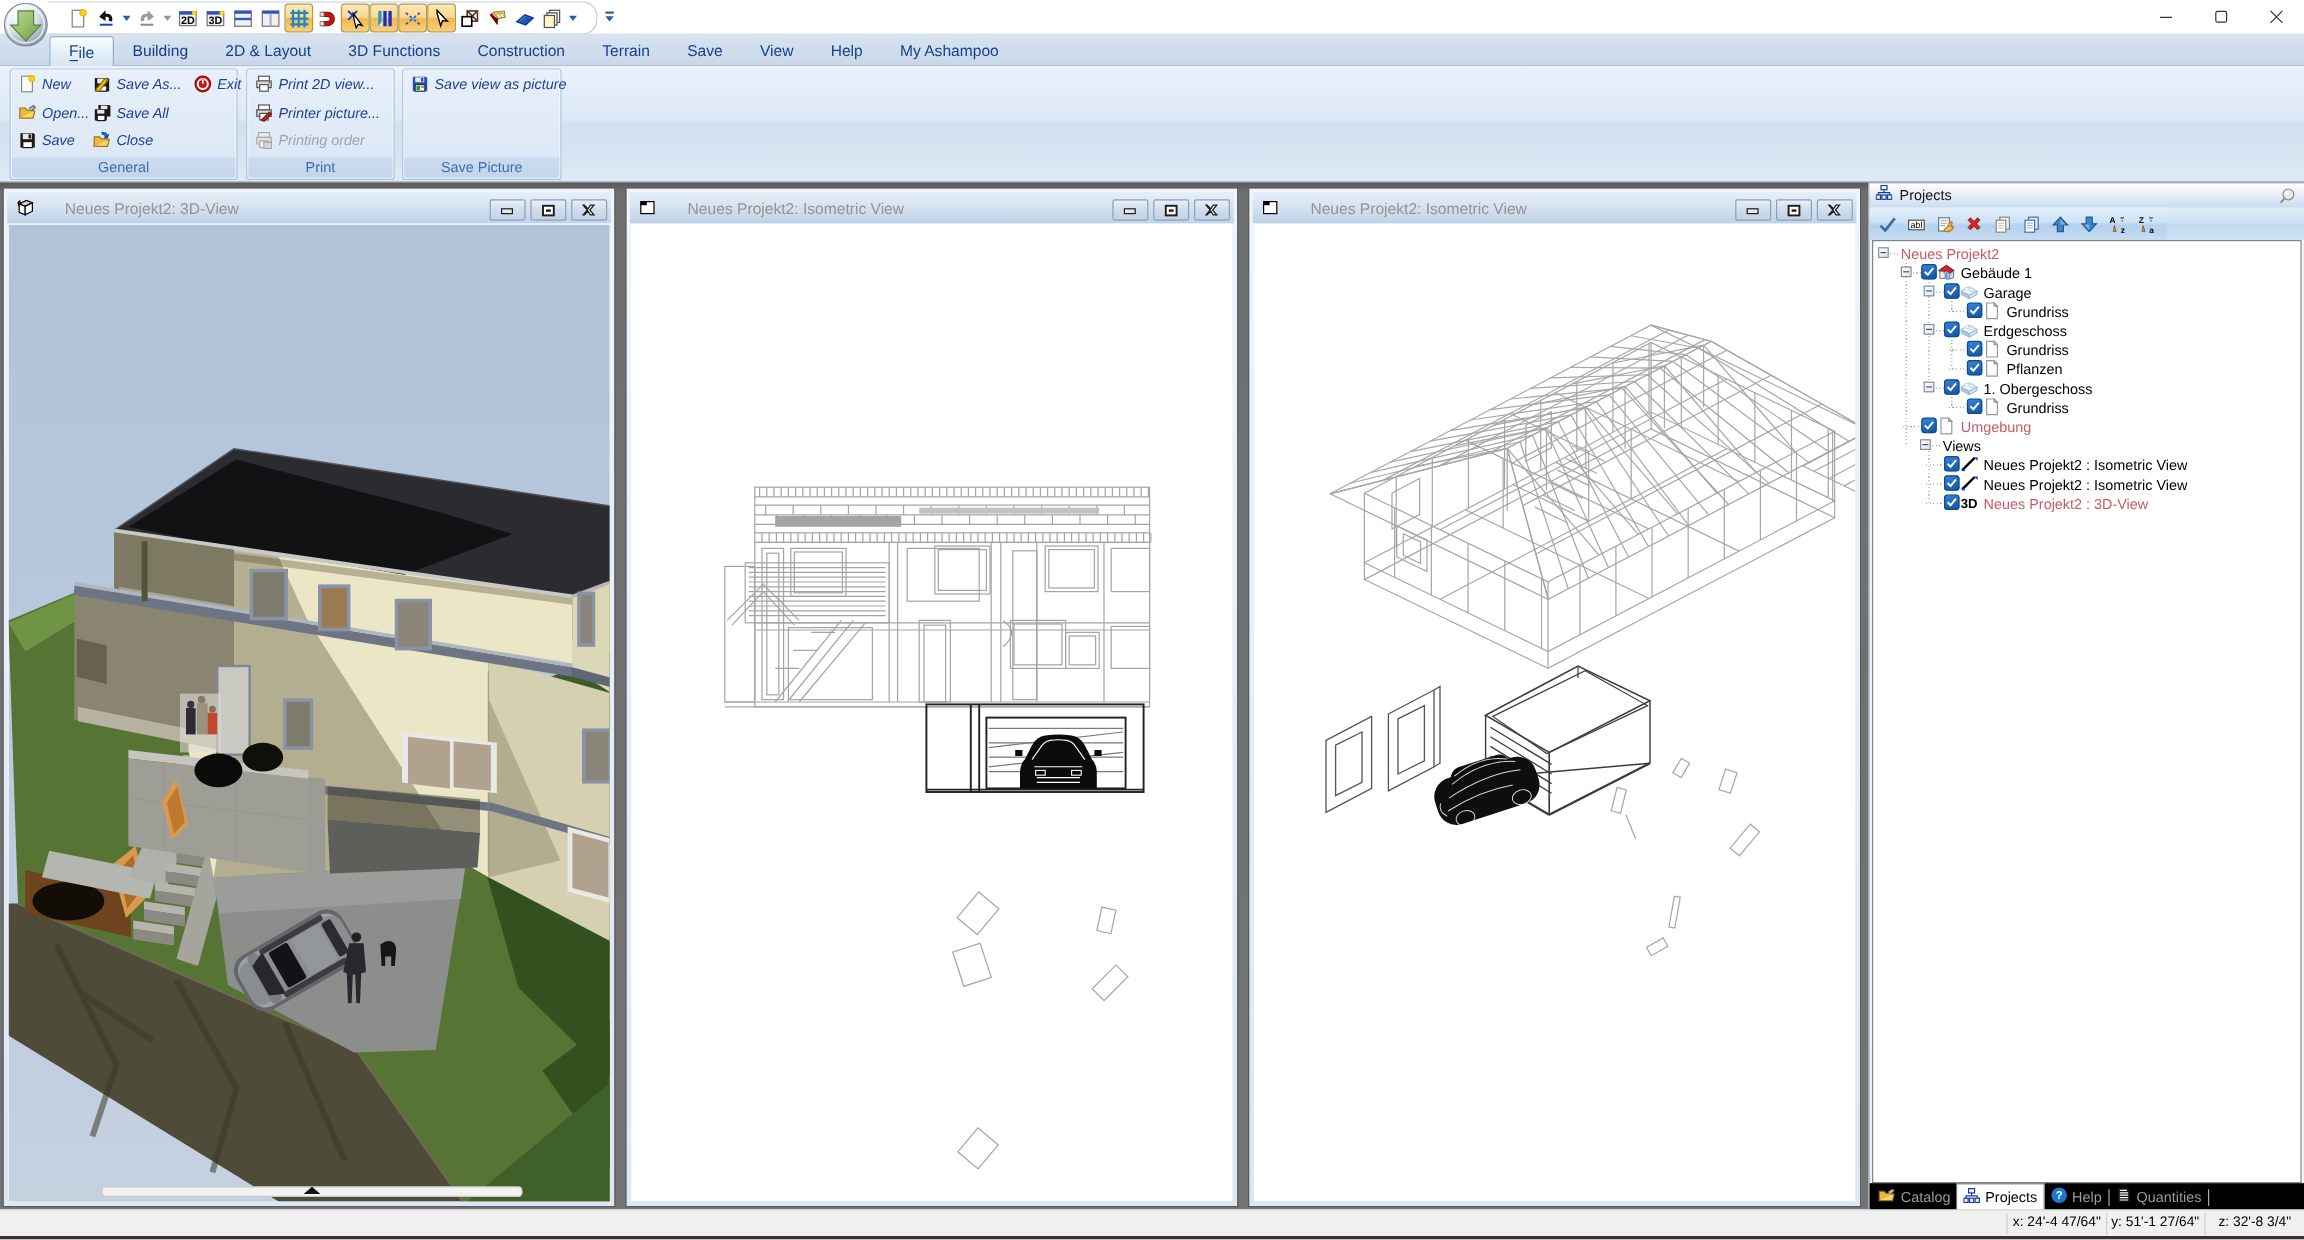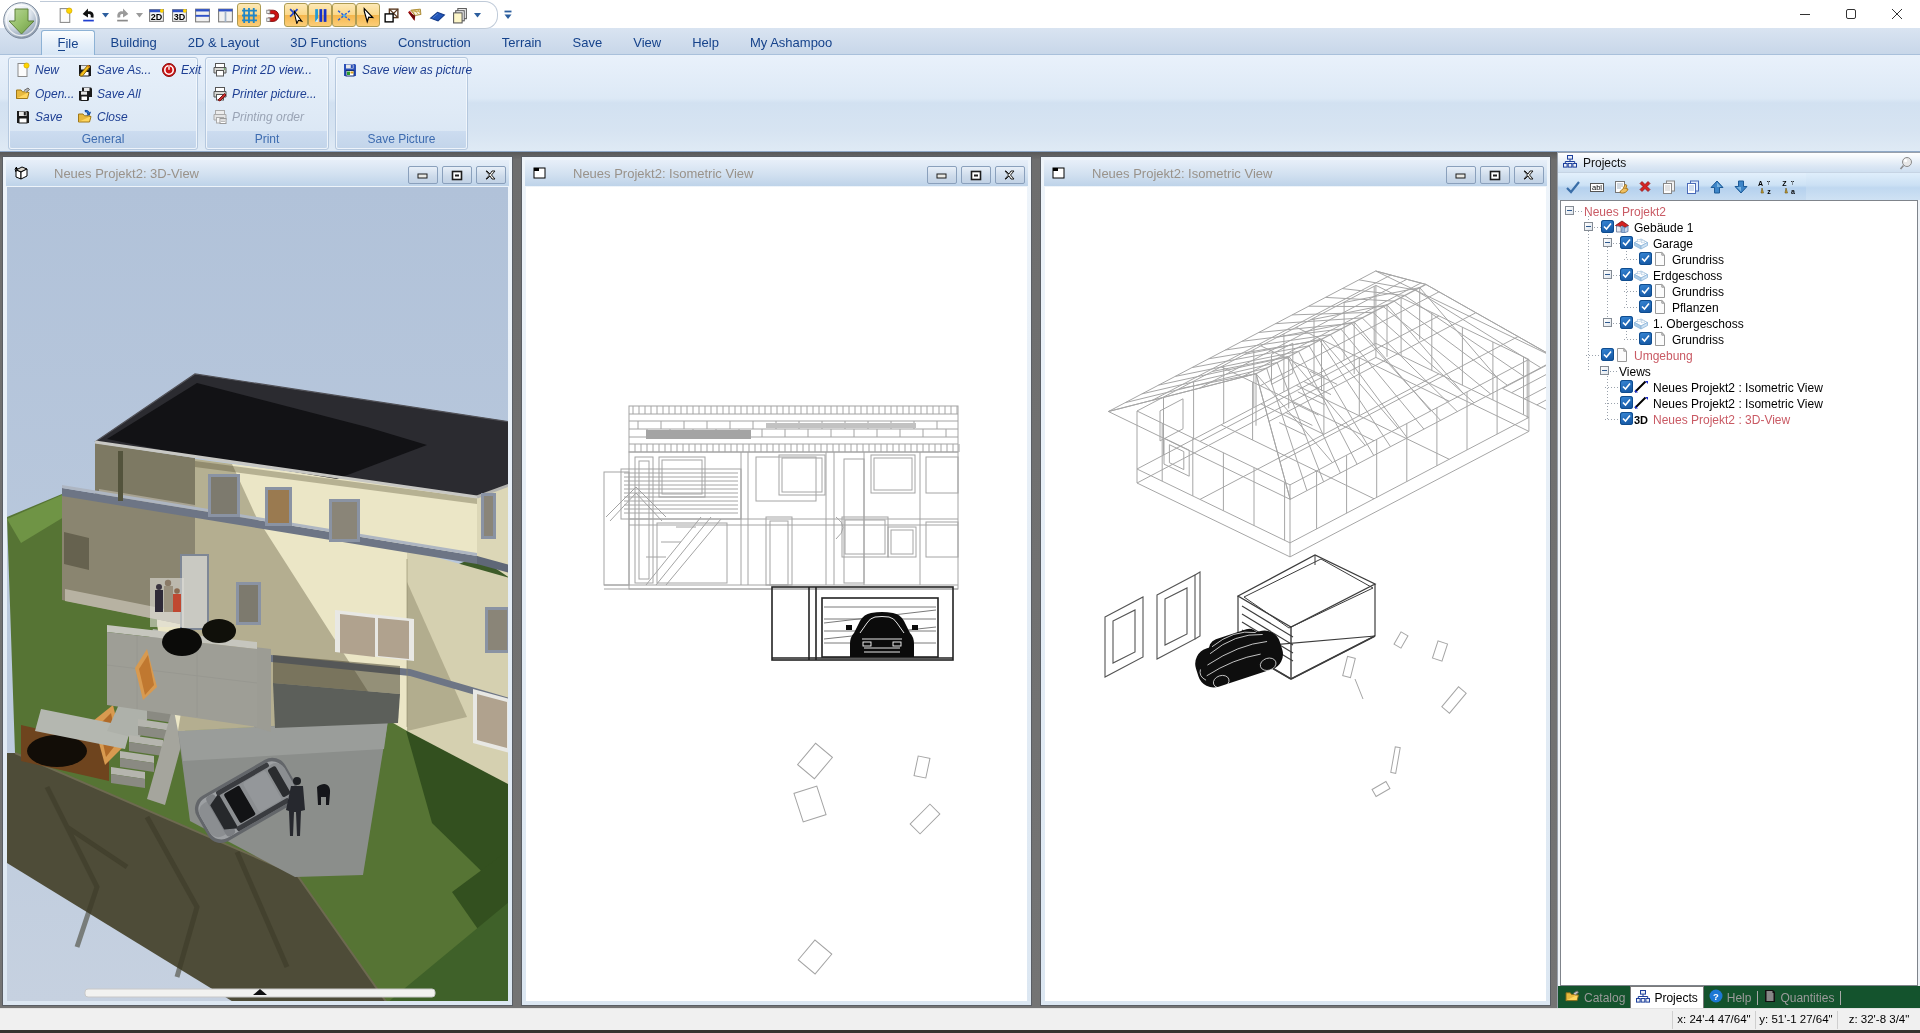--- a/index.html
+++ b/index.html
@@ -100,21 +100,21 @@
   .expbox:after { content:""; position:absolute; left:1px; right:1px; top:3px; height:1px; background:#2f5a8f; }
   .tcheck { position:absolute; width:13px; height:13px; border-radius:3px;
             background:linear-gradient(160deg,#3b8ad8 0%, #1e66b4 60%, #15529b 100%);
             box-shadow:inset 0 0 0 1px #0f4c8e; }
   .tcheck svg { position:absolute; left:1px; top:1px; }
   .ticon { position:absolute; width:16px; height:16px; }
   .vline { position:absolute; width:1px; background-image:repeating-linear-gradient(to bottom,#9aa2ac 0 1px,transparent 1px 3px); }
   .hline { position:absolute; height:1px; background-image:repeating-linear-gradient(to right,#9aa2ac 0 1px,transparent 1px 3px); }
 
   #panel-tabs { position:absolute; left:0; right:0; bottom:0; height:22px; display:flex; align-items:flex-end;
-                padding-left:2px; background:#14532d; }
+                padding-left:2px; background:#000000; }
   .ptab { height:21px; display:flex; align-items:center; padding:0 5px; font-size:12px; color:#9b9b9b; gap:4px; }
   .ptab.active { background:#ffffff; border:1px solid #7a7a7a; border-bottom:none; color:#000; height:22px; }
   .ptab-sep { width:1px; height:14px; background:#a9a9a9; margin:0 1px 3px 1px; }
 
   
   #statusbar { position:absolute; left:0; top:1008px; width:1920px; height:22px; background:#f0f0f0;
                border-top:1px solid #e3e3e3; }
   .scell { position:absolute; top:0; height:22px; line-height:21px; font-size:11.5px; color:#000; text-align:center; }
   .sdiv { position:absolute; top:2px; height:18px; width:1px; background:#cfcfcf; }
   #bottomstrip { position:absolute; left:0; top:1030px; width:1920px; height:3px; background:#3a3230; }

